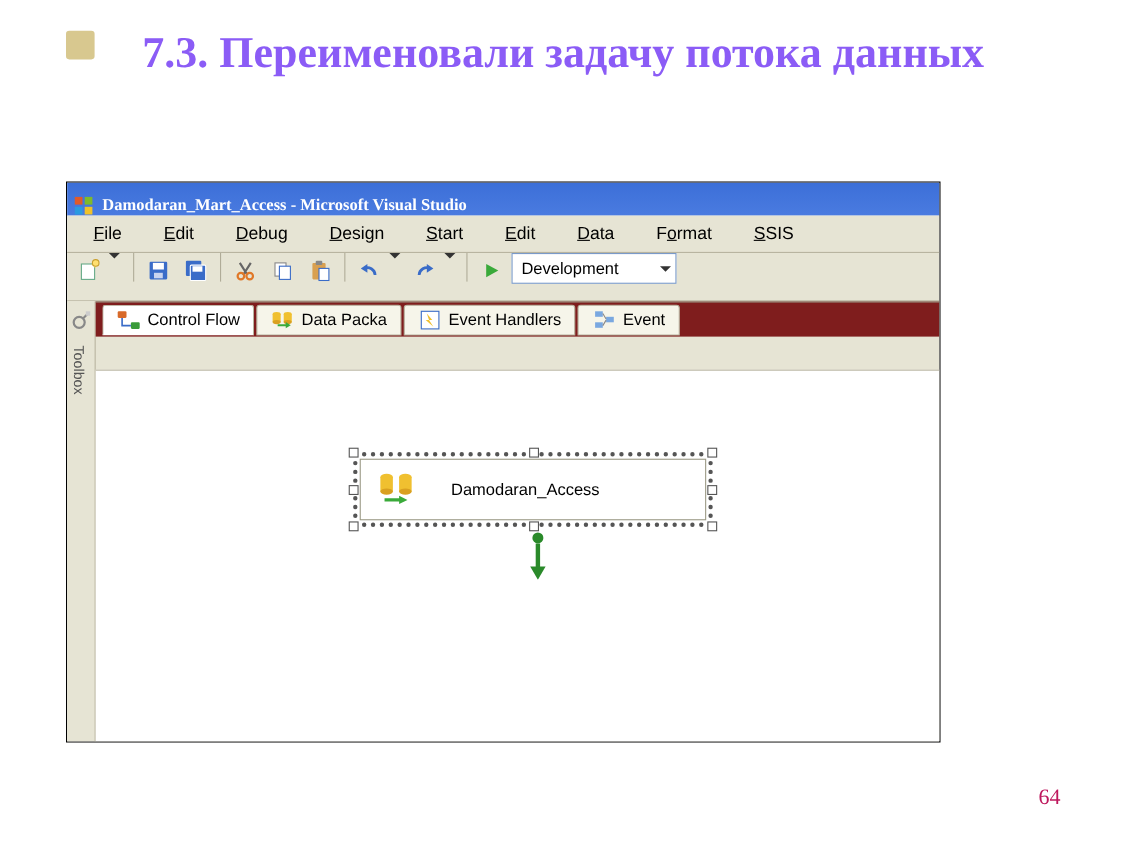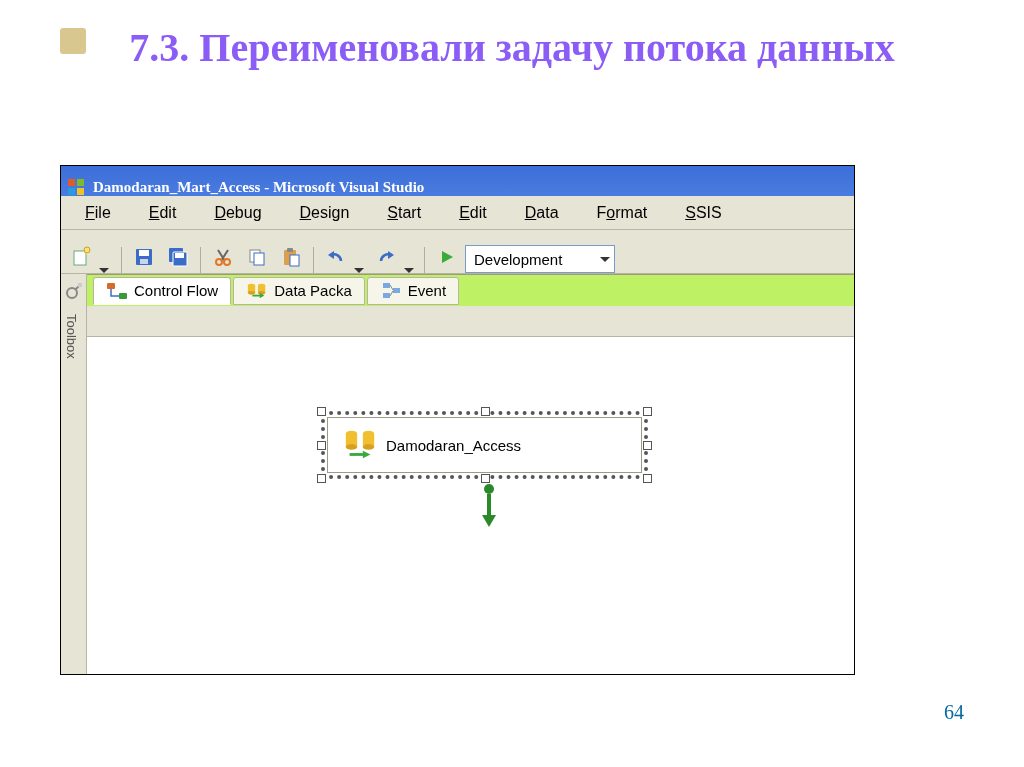--- a/index.html
+++ b/index.html
@@ -23,24 +23,24 @@
     left: 60px;
     top: 28px;
     width: 26px;
     height: 26px;
     background: #d8c88f;
     border-radius: 3px;
   }
   .page-number {
     position: absolute;
     right: 60px;
-    bottom: 43px;
+    bottom: 30px;
     font-family: "Times New Roman", serif;
     font-size: 20px;
-    color: #0369a1;
+    color: #be185d;
   }
   .vs-window {
     position: absolute;
     left: 60px;
     top: 165px;
     width: 795px;
     height: 510px;
     border: 1px solid #000;
     background: #fff;
     overflow: hidden;
@@ -77,21 +77,21 @@
   .vs-menu-item {
     padding: 4px 18px;
     cursor: default;
   }
   .underline-first::first-letter { text-decoration: underline; }
   .vs-toolbar {
     height: 44px;
     background: #e6e4d4;
     border-bottom: 1px solid #b8b4a0;
     display: flex;
-    align-items: flex-end;
+    align-items: flex-start;
     padding: 0 4px;
     gap: 2px;
   }
   .tb-btn {
     width: 32px; height: 32px;
     display: flex; align-items: center; justify-content: center;
     border: 1px solid transparent;
     border-radius: 3px;
   }
   .tb-sep {
@@ -166,21 +166,21 @@
     background: #fff;
     font-weight: bold;
     position: relative;
     top: 1px;
   }
   .doc-tab.inactive {
     background: #f5f4e8;
   }
   .designer-tabs-row {
     height: 32px;
-    background: #bef264;
+    background: #7f1d1d;
     border-top: 1px solid #9c9a86;
     display: flex;
     align-items: center;
     padding-left: 6px;
     gap: 2px;
   }
   .designer-tab {
     display: flex;
     align-items: center;
     gap: 6px;
@@ -228,21 +228,21 @@
   .handle.bm { left: calc(50% - 4px); bottom: 0; }
   .handle.br { right: 0; bottom: 0; }
   .task-box {
     position: absolute;
     inset: 10px;
     border: 1px solid #9c9a86;
     background: #fff;
     display: flex;
     align-items: center;
     padding: 0 14px;
-    gap: 8px;
+    gap: 32px;
     font-family: Tahoma, sans-serif;
     font-size: 15px;
   }
   .task-icon { width: 36px; height: 36px; display: inline-flex; }
   .connector {
     position: absolute;
     left: 392px;
     top: 146px;
   }
   .connector svg { display: block; }
@@ -383,20 +383,29 @@
                 <rect x="2" y="4" width="8" height="8" fill="#f0c030"></rect>
                 <ellipse cx="6" cy="12" rx="4" ry="2" fill="#d9a020"></ellipse>
                 <ellipse cx="17" cy="4" rx="4" ry="2" fill="#f0c030"></ellipse>
                 <rect x="13" y="4" width="8" height="8" fill="#f0c030"></rect>
                 <ellipse cx="17" cy="12" rx="4" ry="2" fill="#d9a020"></ellipse>
                 <path d="M7 15 L16 15" stroke="#3aaa3a" stroke-width="2"></path>
                 <polygon points="15,12 20,15 15,18" fill="#3aaa3a"></polygon>
               </svg>
           </span>
           <span>Data Packa</span>
+        </div>
+        <div class="designer-tab">
+          <span class="dt-icon">
+            <svg width="20" height="20" viewBox="0 0 20 20">
+                <rect x="2" y="2" width="16" height="16" fill="#fff" stroke="#3a6cc8"></rect>
+                <polygon points="7,4 12,10 9,10 13,16 6,10 9,10" fill="#f0c030"></polygon>
+              </svg>
+          </span>
+          <span>Event Handlers</span>
         </div>
         <div class="designer-tab">
           <span class="dt-icon">
             <svg width="20" height="20" viewBox="0 0 20 20">
                 <rect x="2" y="2" width="7" height="5" fill="#7aa8e0"></rect>
                 <rect x="2" y="12" width="7" height="5" fill="#7aa8e0"></rect>
                 <rect x="12" y="7" width="7" height="5" fill="#7aa8e0"></rect>
                 <path d="M9 4 L12 9 M9 15 L12 10" stroke="#888"></path>
               </svg>
           </span>

